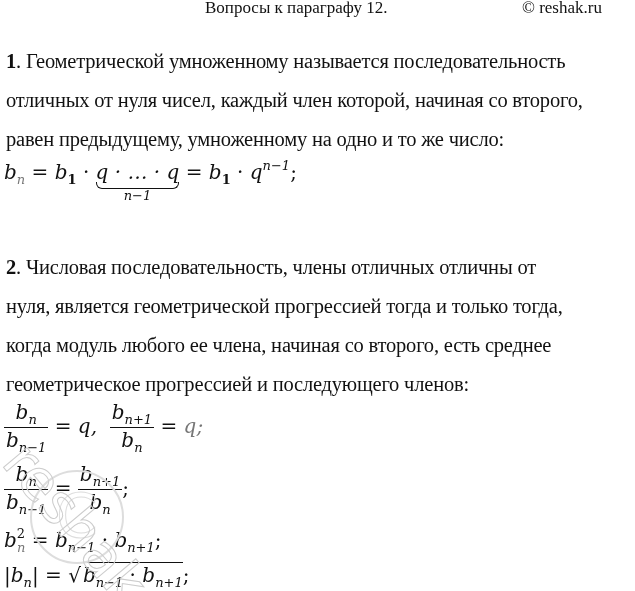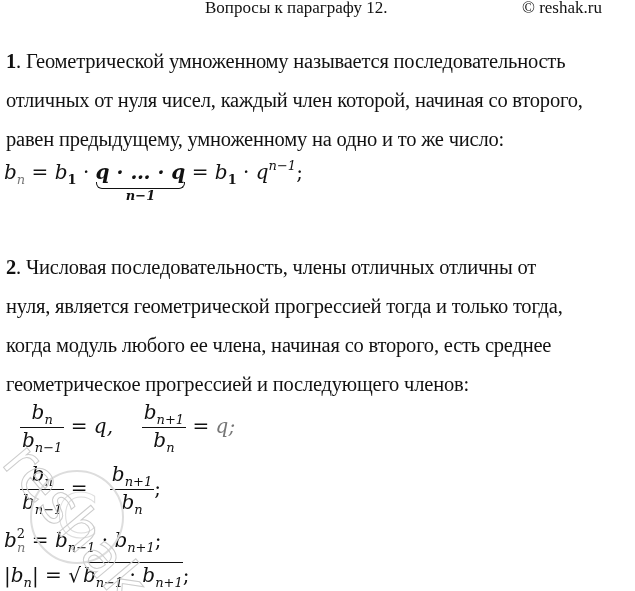--- a/index.html
+++ b/index.html
@@ -6,24 +6,24 @@
   body { width:635px; height:591px; position:relative; overflow:hidden;
          font-family:"Liberation Serif", "DejaVu Serif", serif; color:#111; }
   .hdr-title { position:absolute; left:205px; top:-2px; font-size:17px; }
   .hdr-copy { position:absolute; left:522px; top:-2px; font-size:17px; }
   .line { position:absolute; left:6px; font-size:20.5px; white-space:nowrap; letter-spacing:-0.2px; }
   .num { font-weight:bold; }
   .math { position:absolute; left:4px; font-family:"DejaVu Serif", serif; font-size:20px; white-space:nowrap; }
   .math i { font-style:italic; }
   .sub { font-size:13px; vertical-align:-5px; font-style:italic; }
   .sup { font-size:13px; vertical-align:9px; font-style:italic; }
-  .frac { display:inline-block; vertical-align:middle; text-align:center;margin-left:16px; }
+  .frac { display:inline-block; vertical-align:middle; text-align:center; }
   .frac .n { display:block; padding:0 2px; }
   .frac .d { display:block; border-top:1.5px solid #111; padding:0 2px; }
-  .brace { display:inline-block; position:relative;font-weight:bold; }
+  .brace { display:inline-block; position:relative; }
   .brace .under { position:absolute; left:0; right:0; top:22px; height:6px; border:1.5px solid #111; border-top:none; border-radius:0 0 6px 6px; }
   .brace .lbl { position:absolute; left:0; right:0; top:28px; text-align:center; font-size:13px; font-style:italic; }
   .sqrt { display:inline-block; border-top:1.5px solid #111; padding-left:2px; }
   .wm { position:absolute; left:40px; top:430px; font-family:"DejaVu Sans", sans-serif; font-size:56px;
         color:transparent; -webkit-text-stroke:1px #ccc; transform:rotate(50deg); transform-origin:left top;
         pointer-events:none; }
   .wm-c { position:absolute; left:30px; top:470px; width:90px; height:90px; border:2px solid #ddd; border-radius:50%;
           font-family:"DejaVu Sans", sans-serif; font-size:60px; color:transparent; -webkit-text-stroke:1px #ddd;
           text-align:center; line-height:88px; pointer-events:none; }
 </style>

